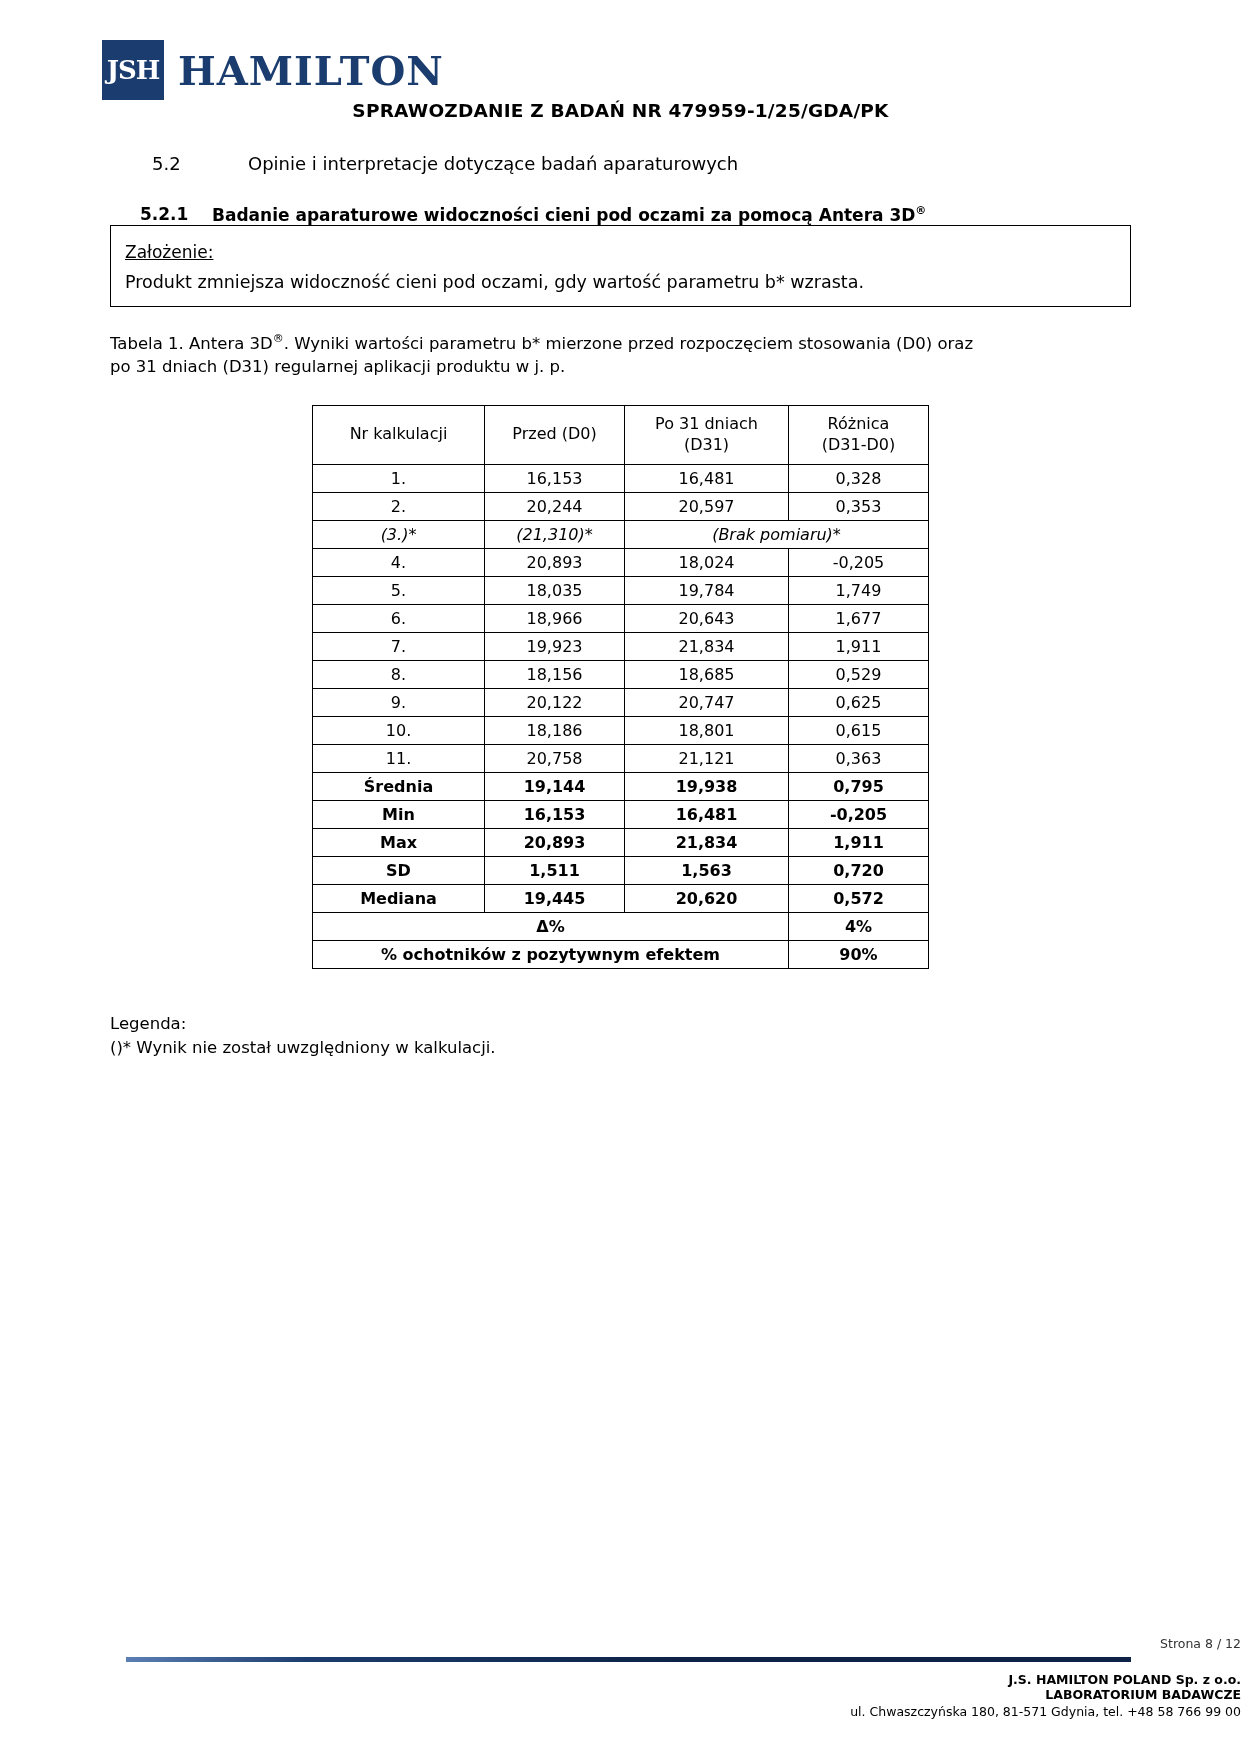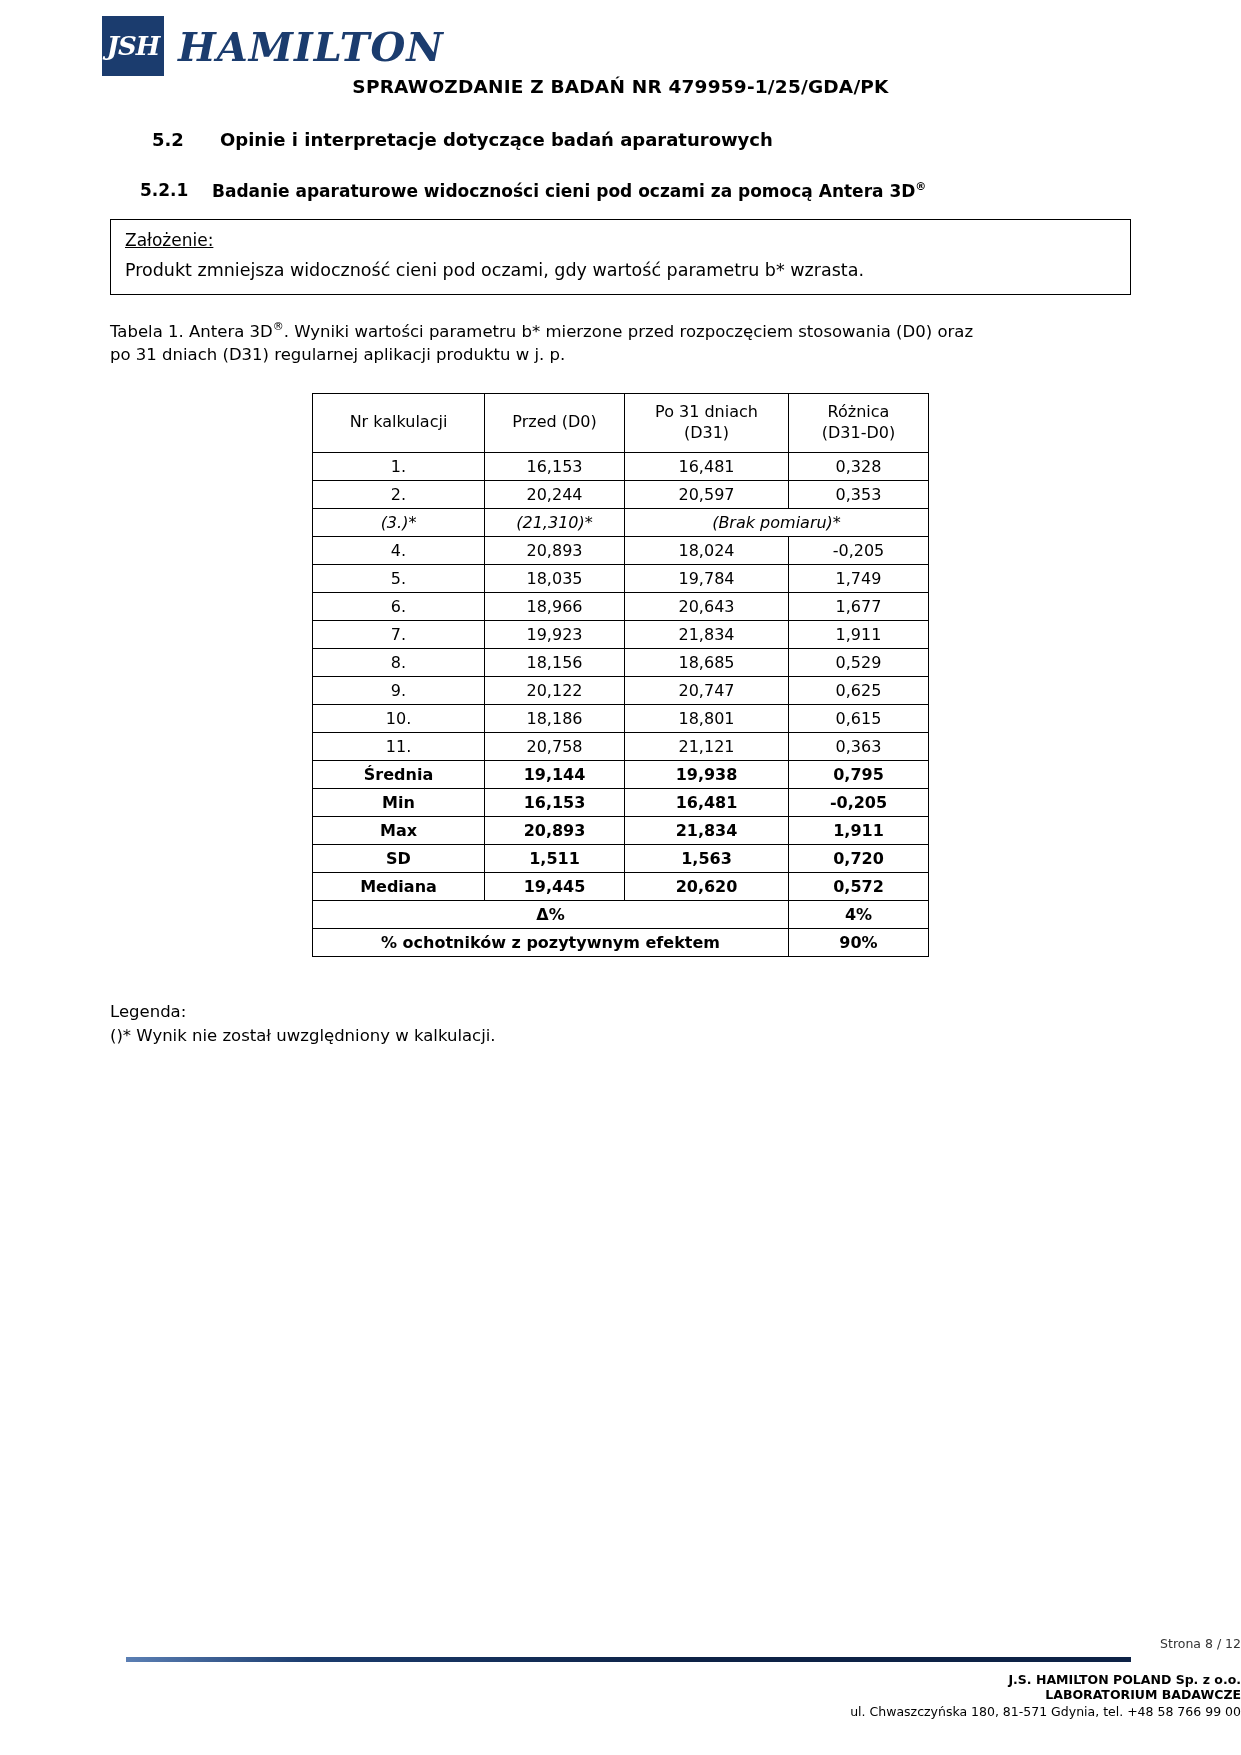--- a/index.html
+++ b/index.html
@@ -20,23 +20,22 @@
     width: 1241px;
     height: 1755px;
     box-sizing: border-box;
     padding: 0 110px;
   }
 
   
   .logo-row {
     display: flex;
     align-items: center;
-    padding-top: 16px;
+    padding-top: 40px;
     margin-left: -8px;
-    font-style: italic;
   }
   .logo-mark {
     width: 62px;
     height: 60px;
     background: #1b3c6e;
     color: #ffffff;
     display: flex;
     align-items: center;
     justify-content: center;
     font-family: "DejaVu Serif", serif;
@@ -56,25 +55,26 @@
   }
 
   
   .doc-title {
     text-align: center;
     font-weight: bold;
     font-size: 18.5px;
     letter-spacing: 0.2px;
   }
   .section-heading {
-    font-weight: bold;
+    font-weight: normal;
     font-size: 18px;
     margin-top: 32px;
     margin-left: 42px;
     display: flex;
+    gap: 28px;
   }
   .section-heading .num {
     width: 68px;
     flex: none;
   }
   .subsection-heading {
     font-weight: bold;
     font-size: 17px;
     margin-top: 30px;
     margin-left: 30px;
@@ -85,22 +85,21 @@
     flex: none;
   }
   .sup {
     font-size: 11px;
     vertical-align: super;
   }
 
   
   .assumption-box {
     border: 1px solid #000000;
-    margin-top: 18px;
-    padding: 10px 14px 14px 14px;
+    padding: 16px 14px 14px 14px;
     box-sizing: border-box;
   }
   .assumption-label {
     font-size: 17px;
     text-decoration: underline;
     margin-bottom: 10px;
   }
   .assumption-text {
     font-size: 17.5px;
   }

